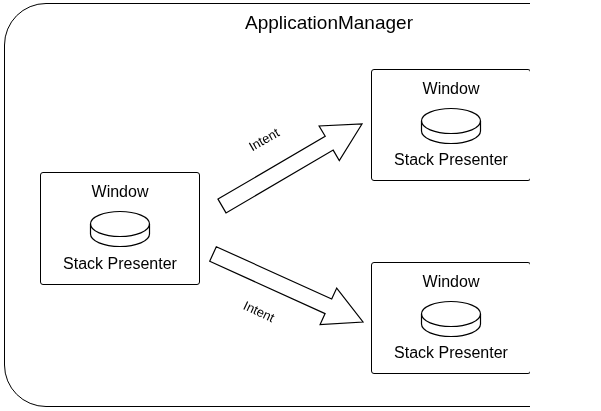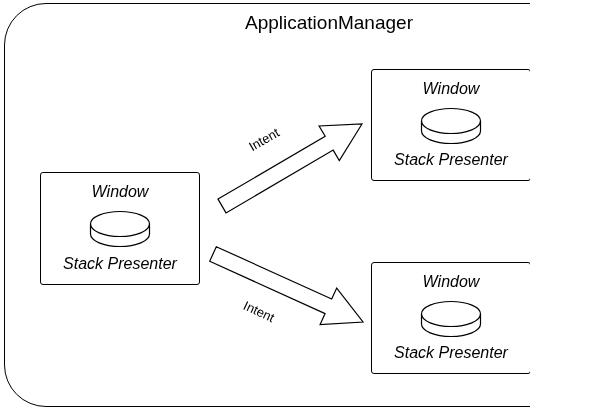--- a/index.html
+++ b/index.html
@@ -41,21 +41,20 @@
     position: absolute;
     width: 160px;
     border: 1px solid #000000;
     border-radius: 3px;
     background: #ffffff;
     display: flex;
     flex-direction: column;
     align-items: center;
     justify-content: space-between;
     padding: 9px 6px 13px 6px;
-    font-style: italic;
   }
   .window-box.left   { left: 40px;  top: 172px; height: 113px; }
   .window-box.tright { left: 371px; top: 69px;  height: 112px; }
   .window-box.bright { left: 371px; top: 262px; height: 112px; }
 
   .window-label {
     font-size: 16px;
     line-height: 20px;
     text-align: center;
   }

